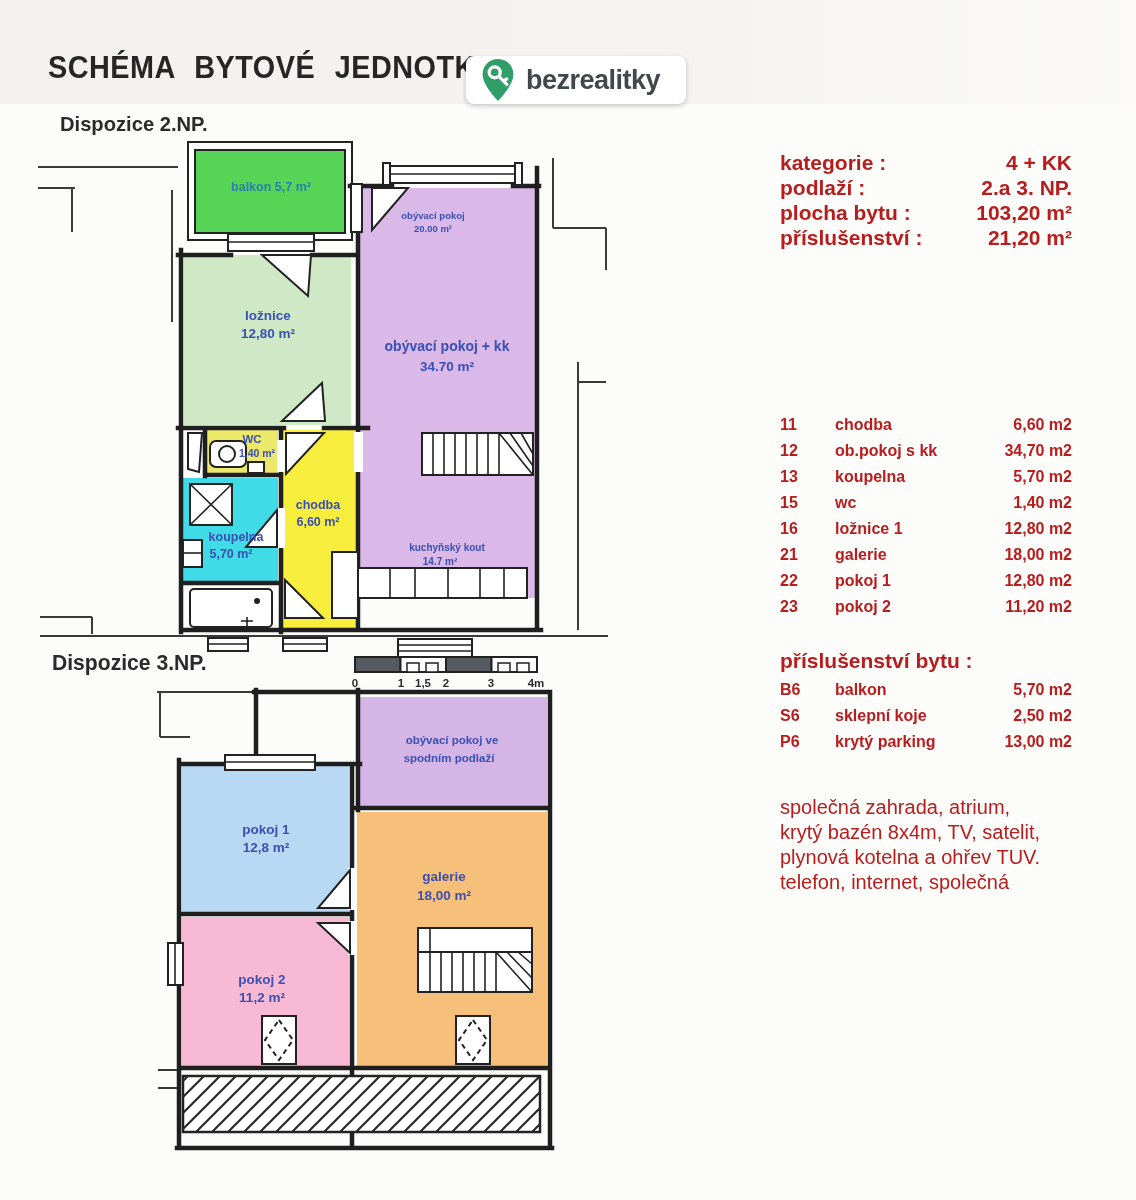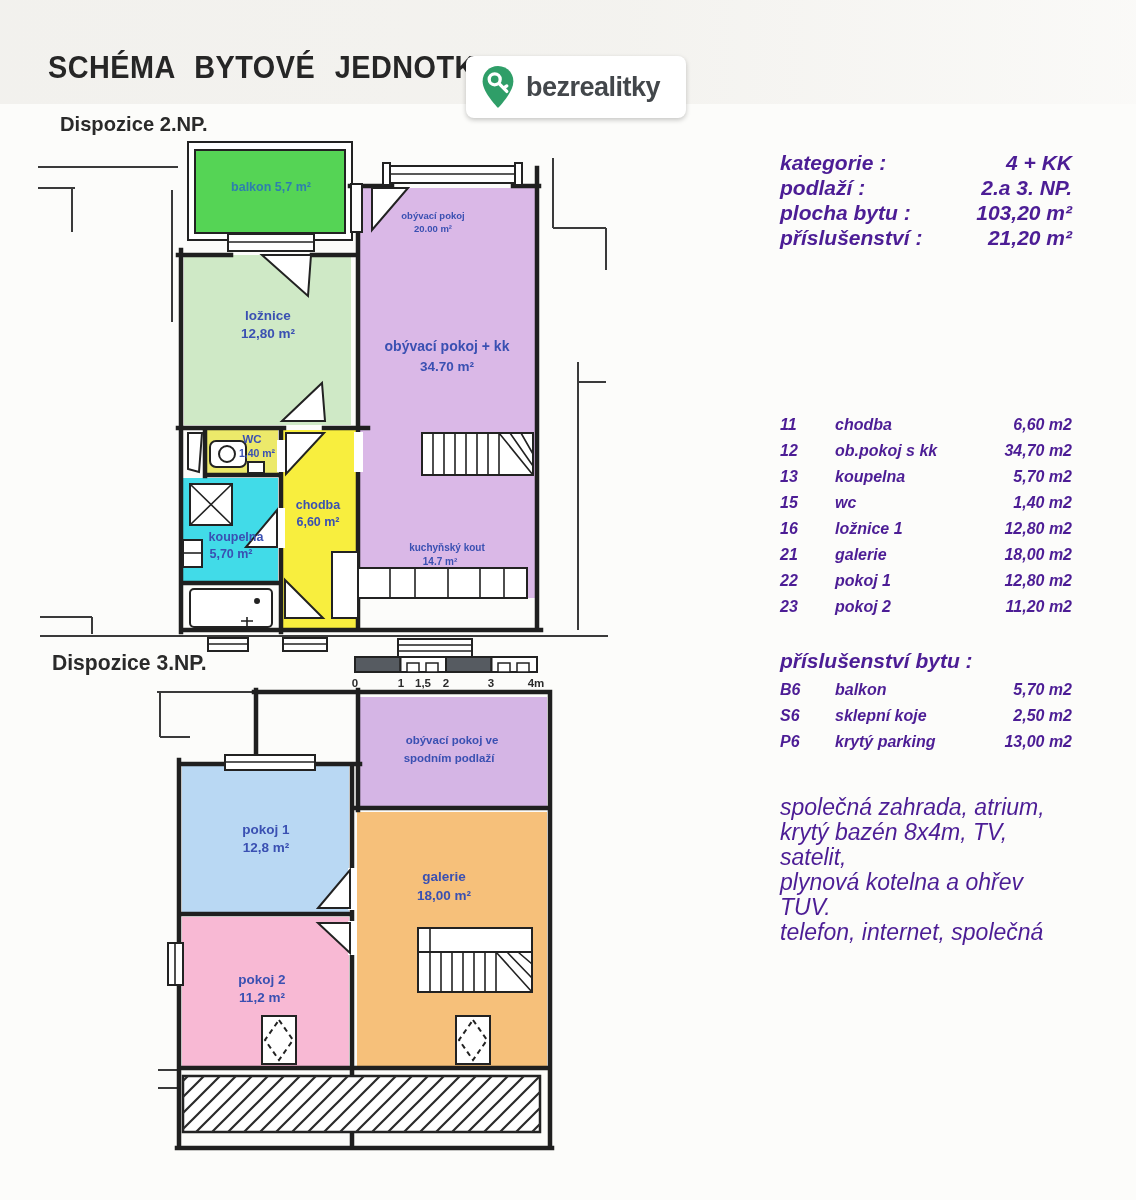--- a/index.html
+++ b/index.html
@@ -4,42 +4,42 @@
 <style>
   html,body{margin:0;padding:0;}
   body{
     width:1136px;height:1200px;position:relative;overflow:hidden;
     background:#fcfcfa;font-family:"Liberation Sans",sans-serif;color:#2c2c2c;
   }
   .scan-strip{position:absolute;left:0;top:0;width:1136px;height:104px;
     background:linear-gradient(90deg,#e8e6e1 0%,#ebe9e4 55%,#f8f7f5 100%);opacity:.5;}
   .page-title{position:absolute;left:48px;top:50px;font-size:31px;font-weight:bold;
     letter-spacing:.5px;word-spacing:12px;color:#262626;transform:scaleX(.93);transform-origin:left top;white-space:nowrap;}
-  .logo-card{position:absolute;left:466px;top:56px;width:220px;height:62px;background:#ffffff;
+  .logo-card{position:absolute;left:466px;top:56px;width:220px;height:48px;background:#ffffff;
     border-radius:8px;box-shadow:0 2px 5px rgba(0,0,0,.22);display:flex;align-items:center;}
   .logo-pin{margin-left:14px;width:36px;height:44px;}
   .logo-text{margin-left:10px;font-size:27px;font-weight:bold;color:#43474b;letter-spacing:-.5px;}
   .plan-heading{position:absolute;font-weight:bold;color:#2a2a2a;transform:scaleX(.96);transform-origin:left top;white-space:nowrap;}
   #h2np{left:60px;top:112px;font-size:21px;}
   #h3np{left:52px;top:650px;font-size:22px;}
   svg.plans{position:absolute;left:0;top:0;}
   .wall{stroke:#1f1f1f;stroke-width:4.5;fill:none;stroke-linecap:square;}
   .frag{stroke:#3a3a3a;stroke-width:2;fill:none;}
   .sym{stroke:#222;stroke-width:2;fill:#ffffff;}
   .sym-thin{stroke:#222;stroke-width:1.6;fill:none;}
   .openmask{fill:#ffffff;stroke:none;}
   .rl{fill:#3a50b2;font-weight:bold;font-family:"Liberation Sans",sans-serif;}
   .rl-teal{fill:#2e7fae;font-weight:bold;font-family:"Liberation Sans",sans-serif;}
   .sb-label{fill:#2b2b2b;font-weight:bold;font-size:11.5px;font-family:"Liberation Sans",sans-serif;}
-  .info-block{position:absolute;left:780px;width:292px;color:#4c1d95;font-style:italic;}
+  .info-block{position:absolute;left:780px;width:292px;color:#b91c1c;}
   .srow{display:flex;justify-content:space-between;font-size:21px;font-weight:bold;line-height:25px;}
   .tbl-title{font-size:21px;font-weight:bold;line-height:26px;margin-bottom:3px;}
   .trow{display:grid;grid-template-columns:55px 1fr auto;font-size:16px;font-weight:bold;line-height:26px;}
   .trow .area{text-align:right;}
-  .para-line{font-size:23px;line-height:25px;}
+  .para-line{font-size:20px;line-height:25px;}
 </style>
 </head>
 <body>
 
 <div class="scan-strip"></div>
 
 <div class="page-title">SCHÉMA BYTOVÉ JEDNOTKY</div>
 
 <div class="logo-card">
   <svg class="logo-pin" viewBox="0 0 32 40">

